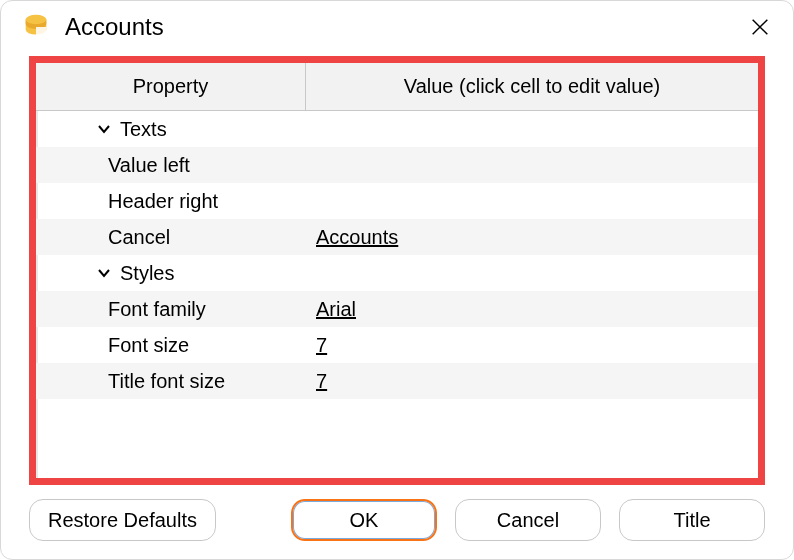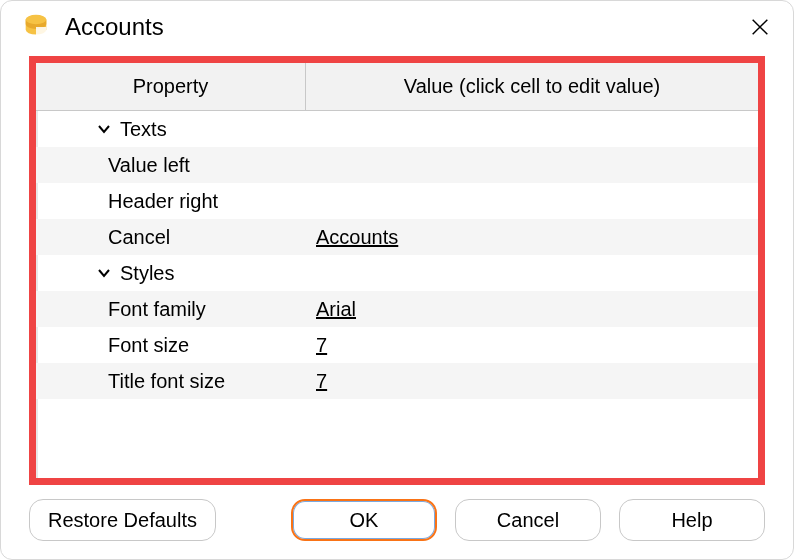--- a/index.html
+++ b/index.html
@@ -195,16 +195,16 @@
 
       </div>
     </div>
   </div>
 
   <div class="button-row">
     <div class="btn">Restore Defaults</div>
     <div class="spacer"></div>
     <div class="btn fixed default">OK</div>
     <div class="btn fixed">Cancel</div>
-    <div class="btn fixed">Help</div>
+    <div class="btn fixed">Title</div>
   </div>
 
 </div>
 
 </body></html>

